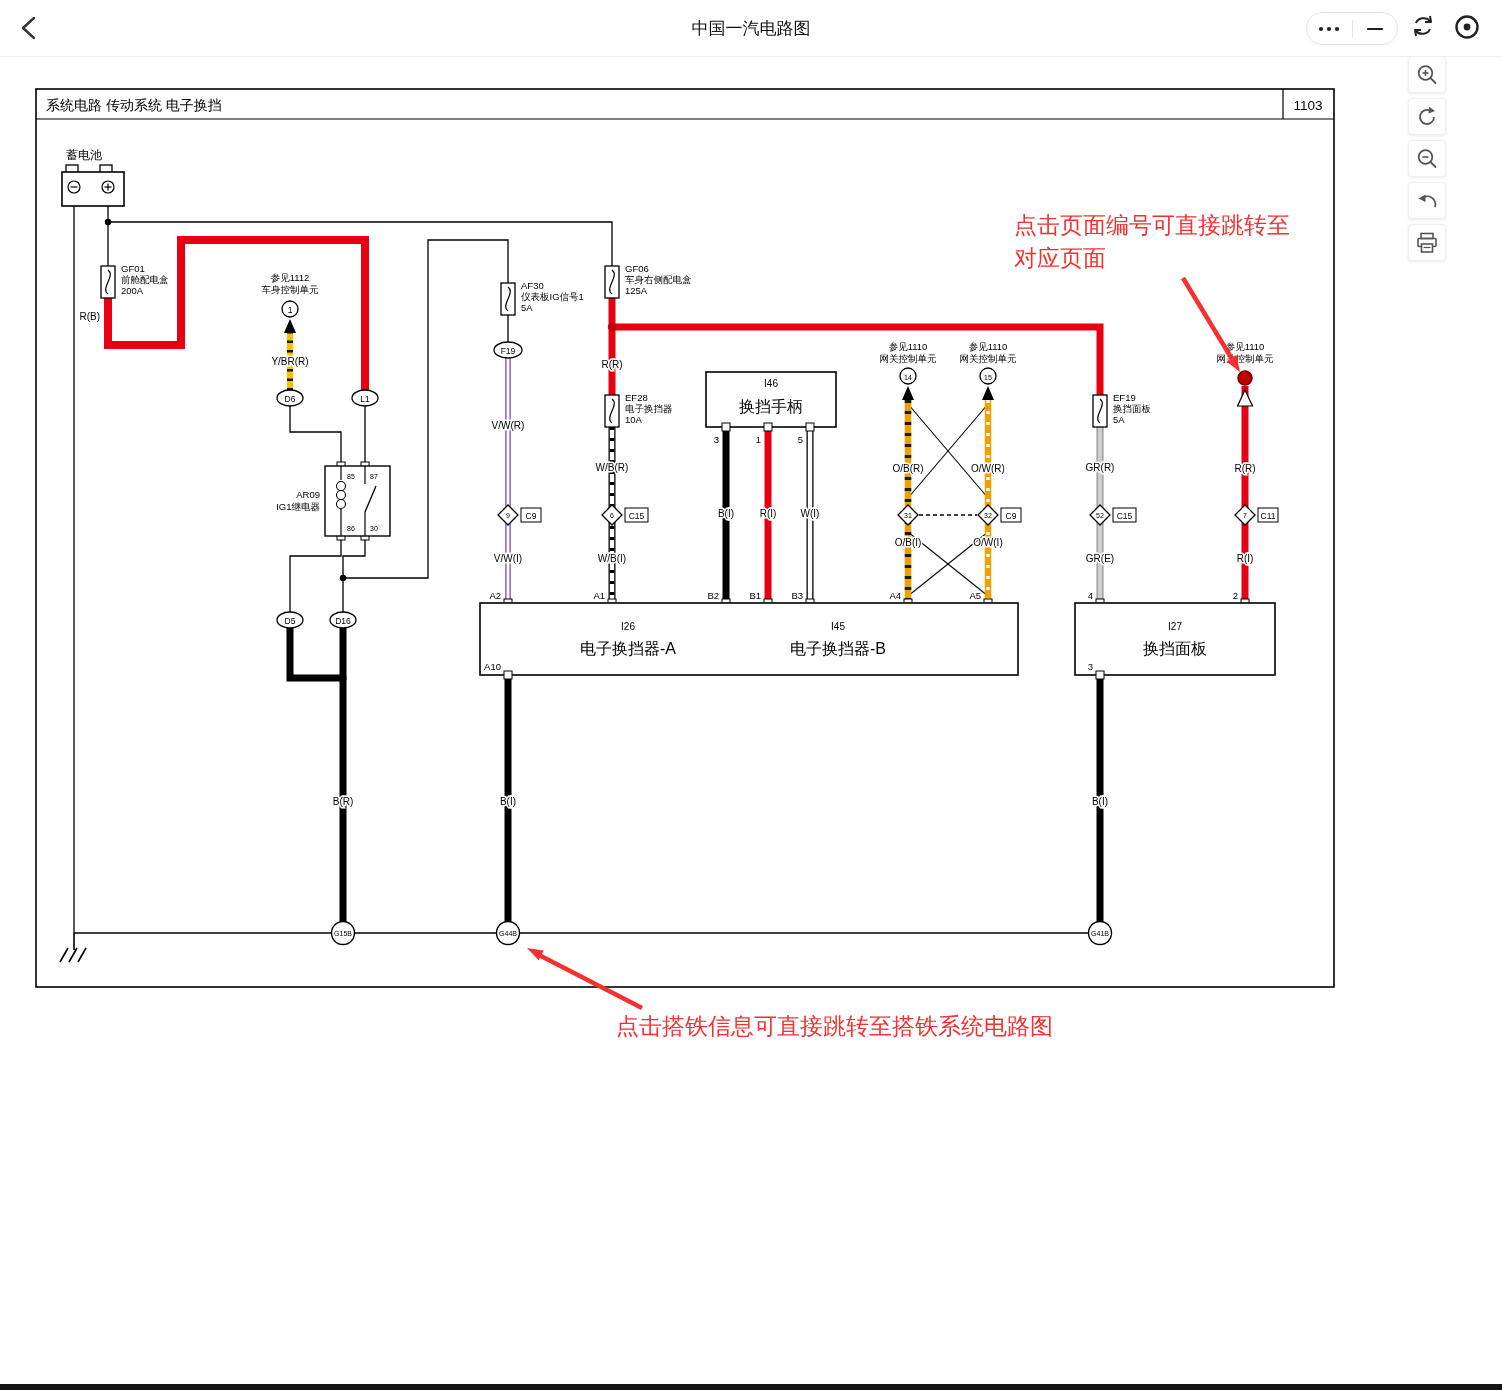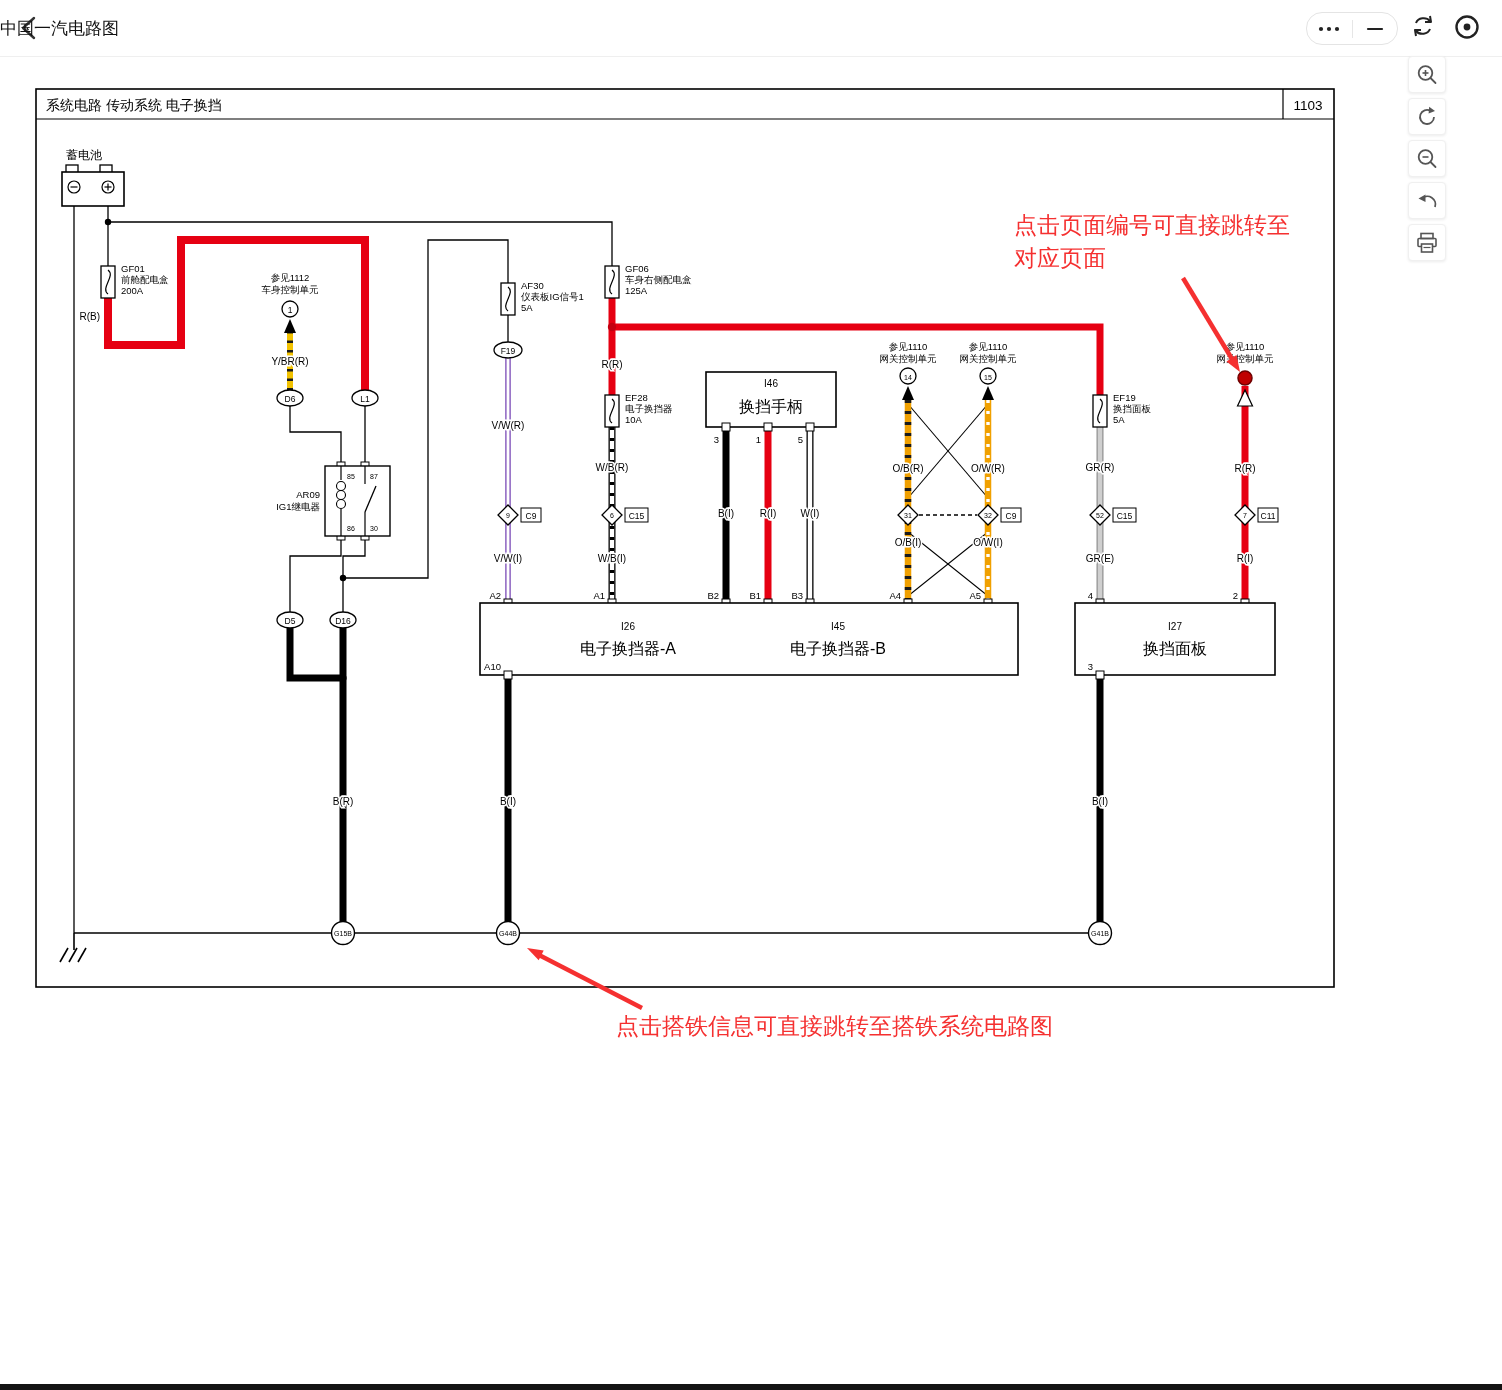--- a/index.html
+++ b/index.html
@@ -4,21 +4,21 @@
 <style>
   html,body{margin:0;padding:0;}
   body{
     width:1502px;height:1390px;position:relative;background:#fff;
     font-family:"Liberation Sans", sans-serif;overflow:hidden;
   }
   
   .topbar{position:absolute;left:0;top:0;width:1502px;height:56px;background:#fff;
     border-bottom:1px solid #efefef;}
   .back-btn{position:absolute;left:14px;top:13px;width:32px;height:30px;background:none;border:none;cursor:pointer;padding:0;}
-  .tb-title{position:absolute;left:0;right:0;top:17px;font-size:17px;color:#111;}
+  .tb-title{position:absolute;left:0;right:0;top:17px;text-align:center;font-size:17px;color:#111;}
   .capsule{position:absolute;left:1306px;top:12px;width:90px;height:31px;border:1px solid #e4e4e4;
     border-radius:16px;display:flex;align-items:center;background:#fff;}
   .capsule .half{flex:1;display:flex;align-items:center;justify-content:center;height:100%;cursor:pointer;background:none;border:none;padding:0;}
   .capsule .div{width:1px;height:18px;background:#e6e6e6;}
   .winbtn{position:absolute;top:12px;width:34px;height:31px;background:none;border:none;cursor:pointer;padding:0;}
   
   .side-tools{position:absolute;left:1408px;top:56px;display:flex;flex-direction:column;gap:5px;}
   .tool-btn{width:38px;height:37px;background:#fff;border:1px solid #f0f0f0;border-radius:4px;
     box-shadow:0 1px 3px rgba(0,0,0,.08);display:flex;align-items:center;justify-content:center;cursor:pointer;padding:0;}
   

